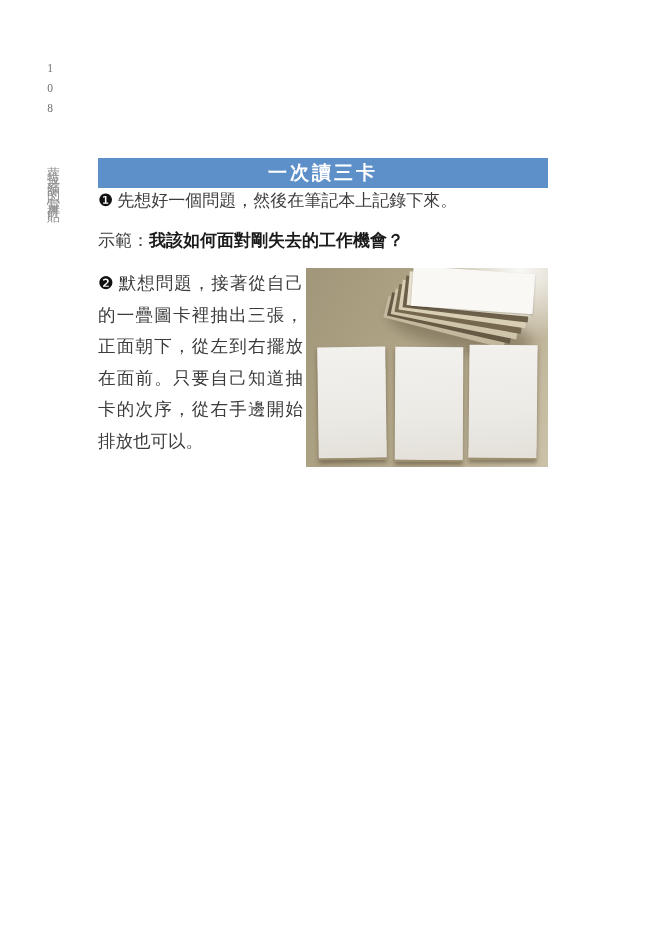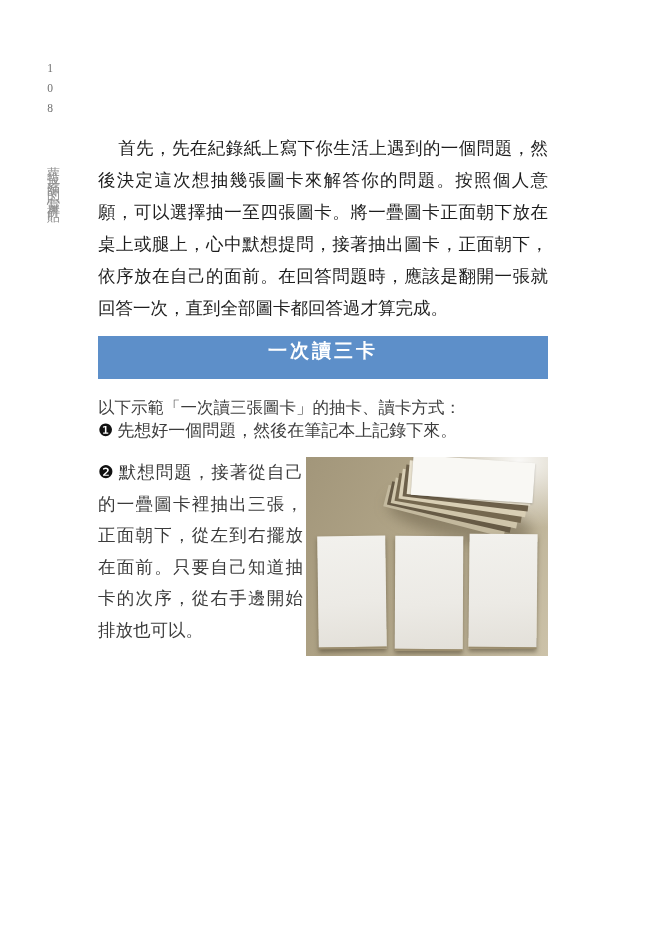--- a/index.html
+++ b/index.html
@@ -12,21 +12,21 @@
        font-size:11.5px;letter-spacing:0.7em;color:#6f6f6f;}
   .book-title{writing-mode:vertical-rl;text-orientation:upright;margin-top:34px;
        font-size:13px;letter-spacing:0.42em;color:#8f8f8f;}
   .book-title .reg{font-size:10px;letter-spacing:0;}
 
   
   .main{position:absolute;left:98px;top:132px;width:450px;}
   .body-para{margin:0 0 10px 0;font-size:17.5px;line-height:32px;color:#1d1d1d;
        text-align:justify;text-indent:1.15em;}
 
-  .banner{margin-top:12px;height:43px;line-height:30px;background:#5d8fc9;
+  .banner{margin-top:26px;height:30px;line-height:30px;background:#5d8fc9;
        text-align:center;color:#ffffff;
        font-family:"Liberation Sans","DejaVu Sans",sans-serif;
        font-size:19px;font-weight:700;letter-spacing:3px;}
 
   .sans{font-family:"Liberation Sans","DejaVu Sans",sans-serif;color:#3c3c3c;}
   .intro{margin:17px 0 0 0;font-size:16.5px;line-height:22px;}
   .step1{margin:1px 0 0 0;font-size:17px;line-height:23px;}
   .stepnum{color:#111;margin-right:4px;}
   .example{margin:17px 0 0 0;font-size:17px;line-height:24px;}
   .example strong{color:#1a1a1a;font-weight:700;}
@@ -66,28 +66,27 @@
 
 <div class="page">
 
   <div class="sidebar">
     <div class="page-number">108</div>
     <div class="book-title"><span>蘿拉老師的心靈拼貼</span><span class="reg">®</span></div>
   </div>
 
   <div class="main">
 
-    <p class="body-para">首先，先在紀錄紙上寫下你生活上遇到的一個問題，然後決定這次想抽幾張圖卡來解答你的問題。按照個人意願，可以選擇抽一至四張圖卡。將一疊圖卡正面朝下放在桌上或腿上，心中默想提問，接著抽出圖卡，正面朝下，依序放在自己的面前。在回答問題時，應該是翻開一張就回答一次，直到全部圖卡都回答過才算完成。</p>
 
     <div class="banner"><span>一次讀三卡</span></div>
 
-    <p class="intro sans">以下示範「一次讀三張圖卡」的抽卡、讀卡方式：</p>
 
     <p class="step1 sans"><span class="stepnum">❶</span><span>先想好一個問題，然後在筆記本上記錄下來。</span></p>
 
+    <p class="example sans"><span>示範：</span><strong>我該如何面對剛失去的工作機會？</strong></p>
 
     <div class="step2-row">
       <p class="step2-text sans"><span class="stepnum">❷</span><span>默想問題，接著從自己的一疊圖卡裡抽出三張，正面朝下，從左到右擺放在面前。只要自己知道抽卡的次序，從右手邊開始排放也可以。</span></p>
 
       <div class="photo">
         <div class="stack-shadow"></div>
         <div class="stack">
           <div class="sl7"></div>
           <div class="sl6"></div>
           <div class="sl5"></div>

